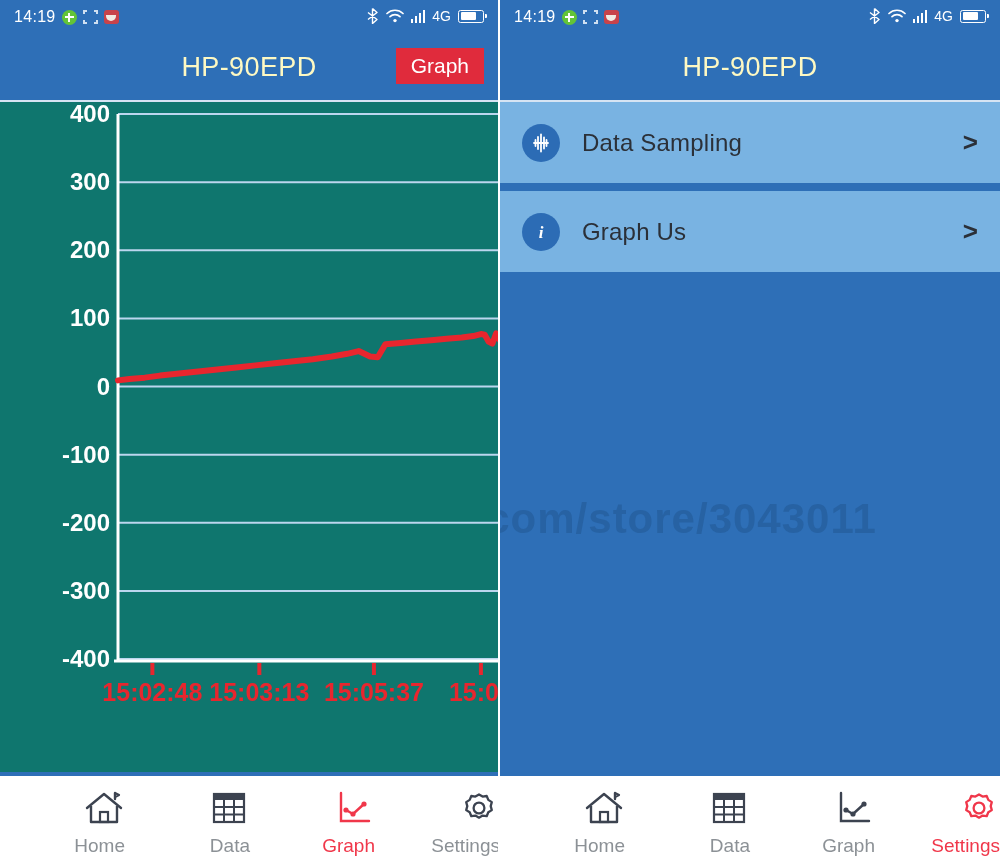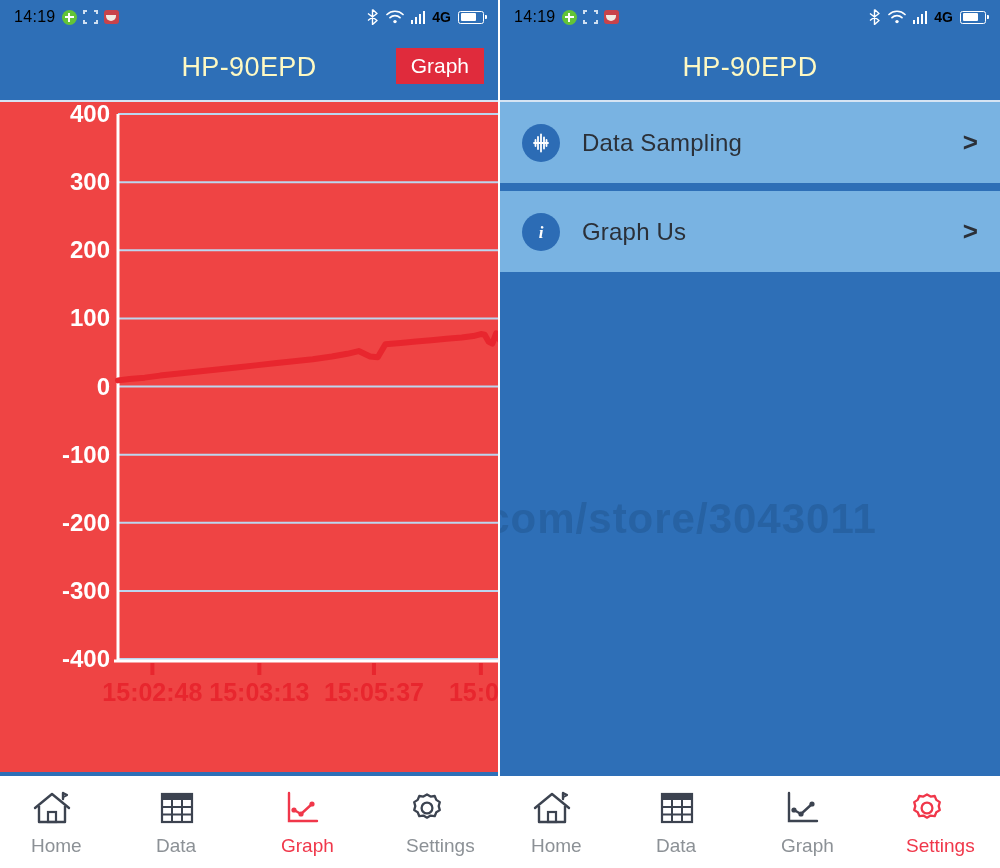--- a/index.html
+++ b/index.html
@@ -23,22 +23,22 @@
     white-space:nowrap; pointer-events:none; z-index:6;
     font-family:"Liberation Sans", sans-serif;
   }
   .wm-a { top:78px; left:30px; }
   .wm-b { top:495px; left:30px; }
   .panel.right .watermark { left:-502px; }
 
   
   .statusbar {
     position:relative; height:34px; background:#2E6FB7;
-    display:flex; align-items:center; padding:8px 14px;
-    color:#000000; font-size:16px; z-index:8;
+    display:flex; align-items:flex-start; padding:8px 14px;
+    color:#ffffff; font-size:16px; z-index:8;
   }
   .sb-left { display:flex; align-items:center; gap:6px; }
   .sb-time { font-size:16px; font-weight:500; letter-spacing:.3px; }
   .sb-right { margin-left:auto; display:flex; align-items:center; gap:7px; }
   .ic-green {
     width:15px; height:15px; border-radius:50%;
     background:#63C436; position:relative; display:inline-block;
   }
   .ic-green::before, .ic-green::after {
     content:""; position:absolute; background:#fff;
@@ -54,21 +54,21 @@
   .ic-frame .c3 { left:0; bottom:0; border-right:none; border-top:none; }
   .ic-frame .c4 { right:0; bottom:0; border-left:none; border-top:none; }
   .ic-red {
     width:15px; height:14px; background:#C8434A; border-radius:3px;
     position:relative; display:inline-block;
   }
   .ic-red::before {
     content:""; position:absolute; left:2.5px; top:5px;
     width:10px; height:6px; background:#f2eae2; border-radius:0 0 5px 5px;
   }
-  .sb-4g { font-size:14px; font-weight:700; }
+  .sb-4g { font-size:14px; font-weight:400; }
   .bars { display:flex; align-items:flex-end; gap:1.5px; height:13px; }
   .bars i { width:2.5px; background:#fff; display:block; }
   .bars i:nth-child(1){height:4px}
   .bars i:nth-child(2){height:7px}
   .bars i:nth-child(3){height:10px}
   .bars i:nth-child(4){height:13px}
   .batt {
     width:26px; height:13px; border:1.6px solid #fff; border-radius:2.5px;
     position:relative; padding:1.5px;
   }
@@ -86,21 +86,21 @@
   }
   .title-text { color:#fef9c3; font-size:27px; font-weight:400; letter-spacing:.4px; }
   .save-btn {
     position:absolute; right:14px; top:14px;
     background:#E02B3C; color:#fff; border:none;
     font-size:21px; padding:6px 15px; cursor:pointer;
     font-family:"Liberation Sans", sans-serif;
   }
 
   
-  .chart-area { position:relative; height:700px; background:#ef4444; z-index:7; }
+  .chart-area { position:relative; height:700px; background:#0f766e; z-index:7; }
   .chart-svg { position:absolute; left:0; top:0; }
 
   
   .menu { position:relative; z-index:7; }
   .menu-row {
     height:81px; background:#79B3E2;
     display:flex; align-items:center; padding:0 22px;
     cursor:pointer;
   }
   .menu-sep { height:8px; background:#2E6FB7; }
@@ -118,21 +118,21 @@
   .menu-tail { height:8px; background:#2E6FB7; }
 
   
   .tabbar {
     position:absolute; left:0; bottom:0; width:500px; height:96px;
     background:#ffffff; display:flex; align-items:center;
     border-top:4px solid #2E6FB7; z-index:9;
   }
   .tab {
     flex:1; display:flex; flex-direction:column;
-    align-items:flex-start; justify-content:center; gap:7px; cursor:pointer;margin-left:31px;
+    align-items:flex-end; justify-content:center; gap:7px; cursor:pointer;margin-left:31px;
   }
   .tab-label { font-size:19px; color:#8c9196; }
   .tab.active .tab-label { color:#F0374A; }
   .tab-icon { width:42px; height:40px; display:block; }
 </style>
 </head>
 <body>
 
 <div class="app">
 

